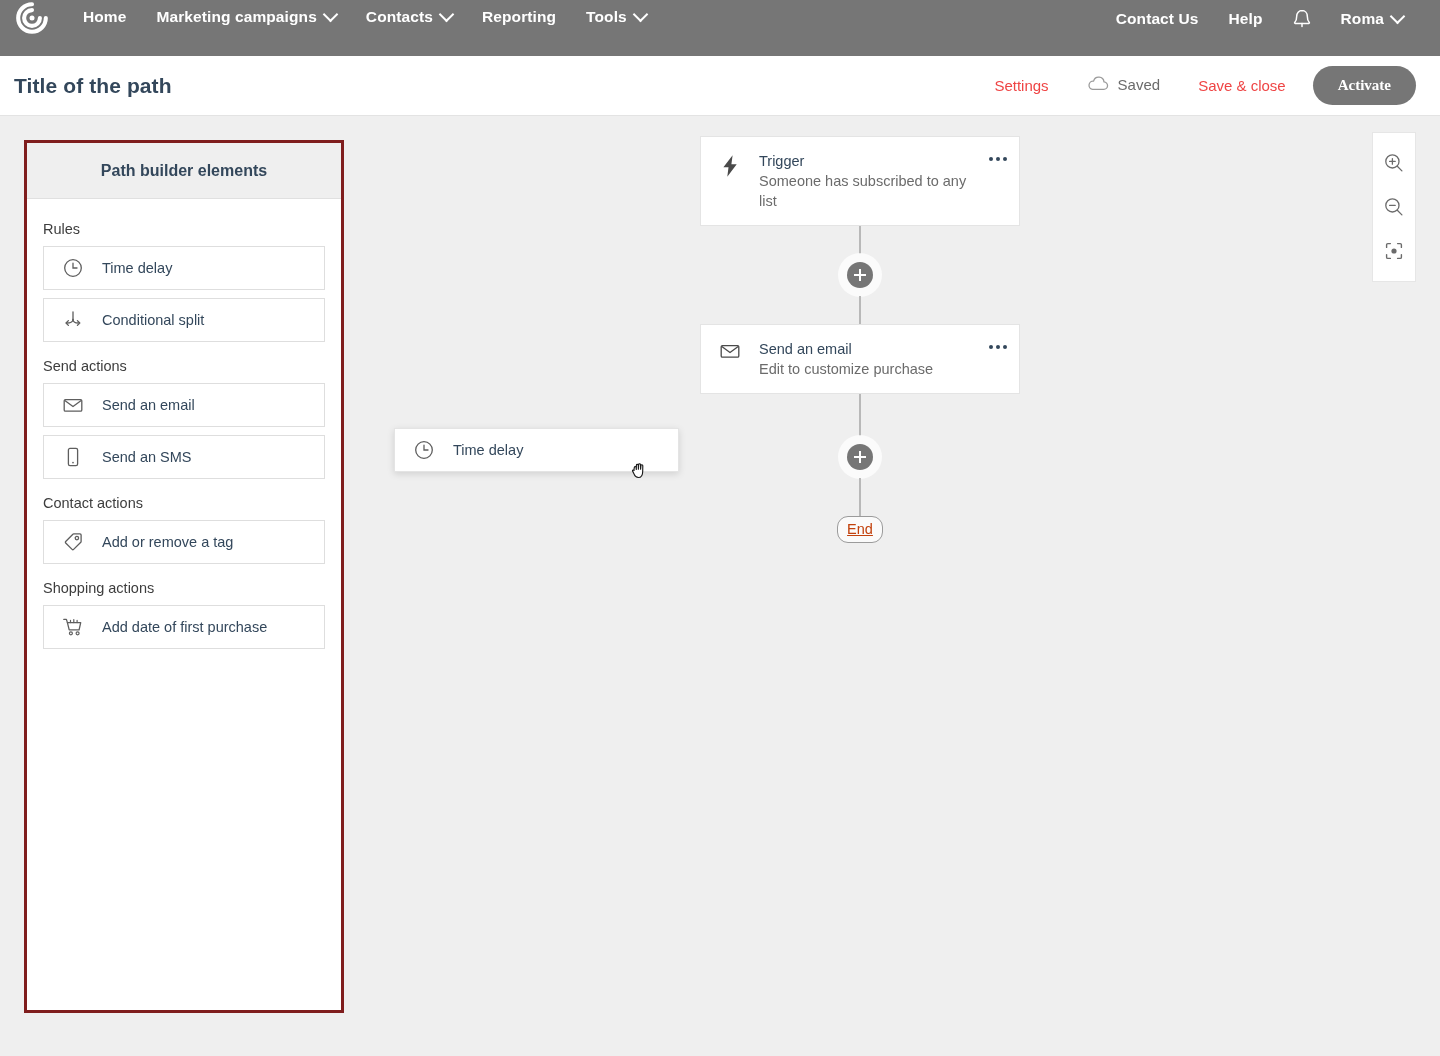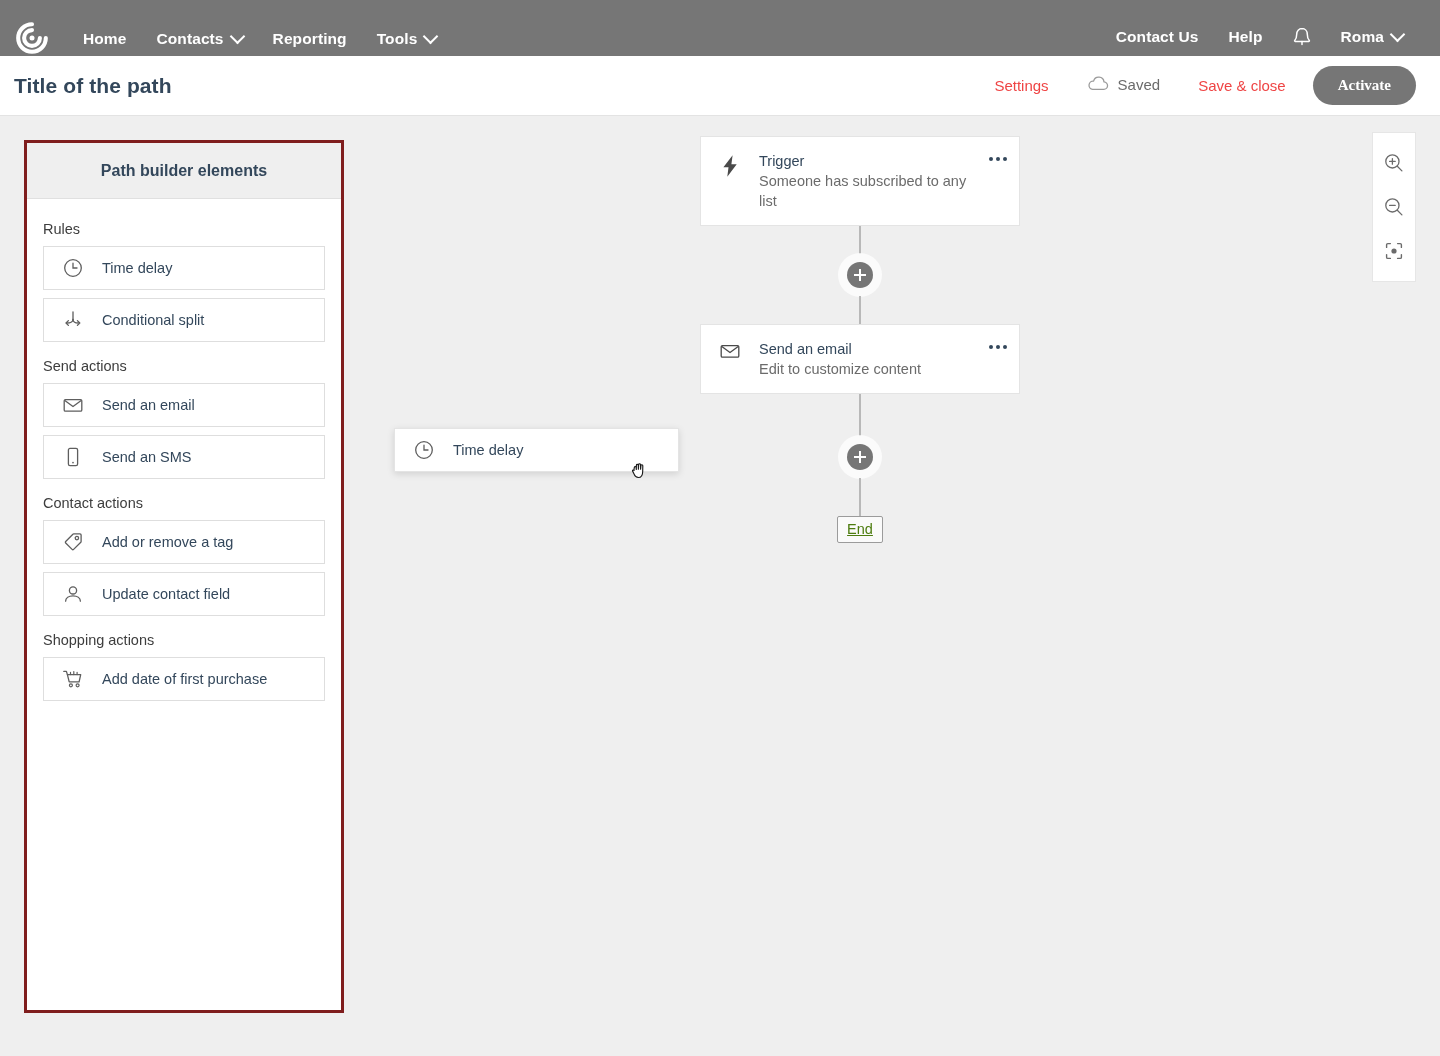--- a/index.html
+++ b/index.html
@@ -10,21 +10,21 @@
     font-family: "Liberation Sans", sans-serif;
     background: #efefef;
     overflow: hidden;
   }
 
   
   .topnav {
     height: 56px;
     background: #767676;
     display: flex;
-    align-items: flex-end;
+    align-items: flex-start;
     padding: 0 22px 0 14px;
     position: relative;
     z-index: 40;
   }
   .logo-mark {
     width: 36px; height: 36px;
     flex: 0 0 36px;
     margin-right: 18px;
     display: flex; align-items: center; justify-content: center;
   }
@@ -262,25 +262,25 @@
     background: #fff;
   }
   .plus-inner:before {
     width: 12px; height: 2px; left: 7px; top: 12px;
   }
   .plus-inner:after {
     width: 2px; height: 12px; left: 12px; top: 7px;
   }
   .end-node {
     border: 1px solid #9b9b9b;
-    border-radius: 2px;
+    border-radius: 11px;
     background: #fafafa;
     padding: 3px 9px 4px;
     font-size: 14.5px;
-    color: #4d7c0f;
+    color: #c2410c;
     line-height: 18px;
     cursor: pointer;
     text-decoration: underline;
   }
 
   
   .zoom-toolbar {
     position: absolute;
     right: 24px;
     top: 16px;
@@ -306,20 +306,24 @@
     <svg width="34" height="34" viewBox="0 0 34 34">
       <path d="M17 3.2a13.8 13.8 0 1 0 13.8 13.8" fill="none" stroke="#fff" stroke-width="4.1" stroke-linecap="round"></path>
       <path d="M17 9.1a7.9 7.9 0 1 0 7.9 7.9" fill="none" stroke="#fff" stroke-width="4.1" stroke-linecap="round"></path>
       <circle cx="17" cy="17" r="2.5" fill="#fff"></circle>
     </svg>
   </div>
 
   <div class="nav-left">
     <div class="nav-item">
       <span>Home</span>
+    </div>
+    <div class="nav-item">
+      <span>Marketing campaigns</span>
+      <span class="chev"></span>
     </div>
     <div class="nav-item">
       <span>Contacts</span>
       <span class="chev"></span>
     </div>
     <div class="nav-item">
       <span>Reporting</span>
     </div>
     <div class="nav-item">
       <span>Tools</span>
@@ -418,29 +422,20 @@
 
       <div class="group-label">Contact actions</div>
       <div class="elem-card">
         <span class="elem-icon">
           <svg width="22" height="22" viewBox="0 0 22 22">
             <path d="M11.6 2.9H18c.6 0 1.1.5 1.1 1.1v6.4c0 .3-.1.6-.3.8l-7.2 7.2c-.4.4-1.1.4-1.5 0l-6.4-6.4c-.4-.4-.4-1.1 0-1.5l7.2-7.2c.2-.2.5-.4.7-.4z" fill="none" stroke="#5e5e5e" stroke-width="1.3" stroke-linejoin="round"></path>
             <circle cx="14.9" cy="7.1" r="1.7" fill="none" stroke="#5e5e5e" stroke-width="1.3"></circle>
           </svg>
         </span>
         <span class="elem-label">Add or remove a tag</span>
-      </div>
-      <div class="elem-card">
-        <span class="elem-icon">
-          <svg width="22" height="22" viewBox="0 0 22 22">
-            <circle cx="11" cy="7.4" r="3.6" fill="none" stroke="#5e5e5e" stroke-width="1.3"></circle>
-            <path d="M3.6 18.2c0-3.5 3.3-5.4 7.4-5.4s7.4 1.9 7.4 5.4" fill="none" stroke="#5e5e5e" stroke-width="1.3" stroke-linecap="round"></path>
-          </svg>
-        </span>
-        <span class="elem-label">Update contact field</span>
       </div>
 
       <div class="group-label">Shopping actions</div>
       <div class="elem-card">
         <span class="elem-icon">
           <svg width="24" height="24" viewBox="0 0 24 24">
             <path d="M2.8 4.4h2.6l1 3.2" fill="none" stroke="#5e5e5e" stroke-width="1.3" stroke-linecap="round" stroke-linejoin="round"></path>
             <path d="M6.4 7.6h13.3l-1.6 7.2H8.2z" fill="none" stroke="#5e5e5e" stroke-width="1.3" stroke-linejoin="round"></path>
             <path d="M9.5 7.6V5.3M12.8 7.6V4.6M16.1 7.6V5.3" fill="none" stroke="#5e5e5e" stroke-width="1.2" stroke-linecap="round"></path>
             <circle cx="9.9" cy="18.3" r="1.5" fill="none" stroke="#5e5e5e" stroke-width="1.2"></circle>
@@ -500,21 +495,21 @@
 
     <div class="node">
       <span class="node-icon">
         <svg width="24" height="20" viewBox="0 0 24 20">
           <rect x="3.2" y="4.6" width="17.6" height="11.6" rx="1.2" fill="none" stroke="#4a4a4a" stroke-width="1.3"></rect>
           <path d="M3.8 5.6 12 11.6l8.2-6" fill="none" stroke="#4a4a4a" stroke-width="1.3" stroke-linejoin="round"></path>
         </svg>
       </span>
       <span class="node-text">
         <span class="node-title">Send an email</span><br>
-        <span class="node-sub">Edit to customize content</span>
+        <span class="node-sub">Edit to customize purchase</span>
       </span>
       <span class="node-menu">
         <span class="dots">
             <i></i>
             <i></i>
             <i></i>
           </span>
       </span>
     </div>
 

